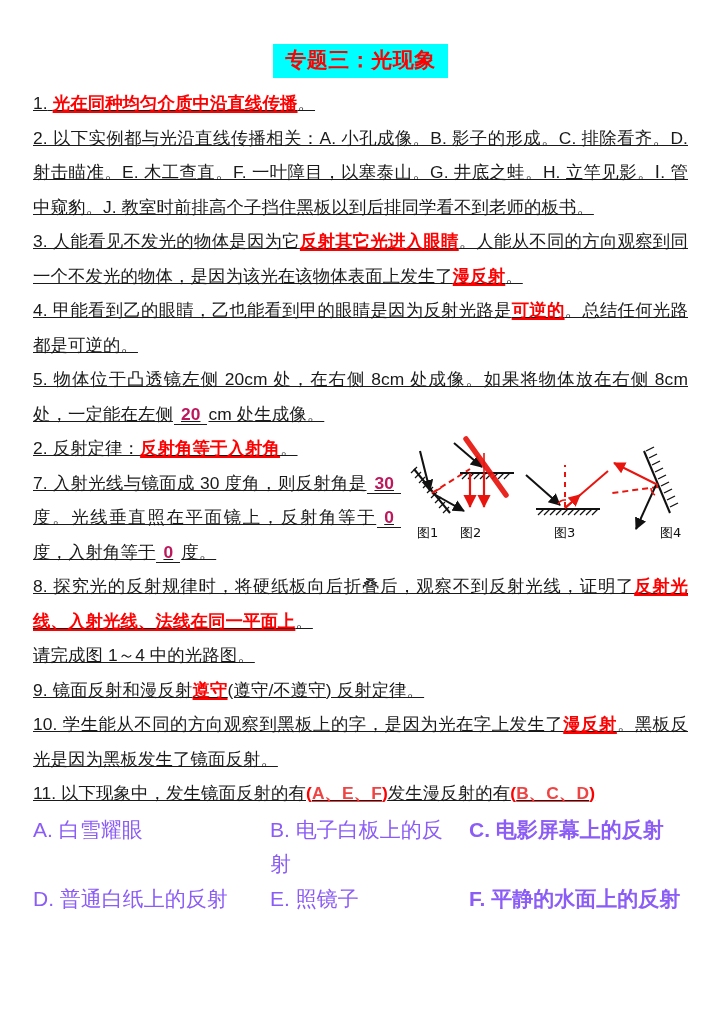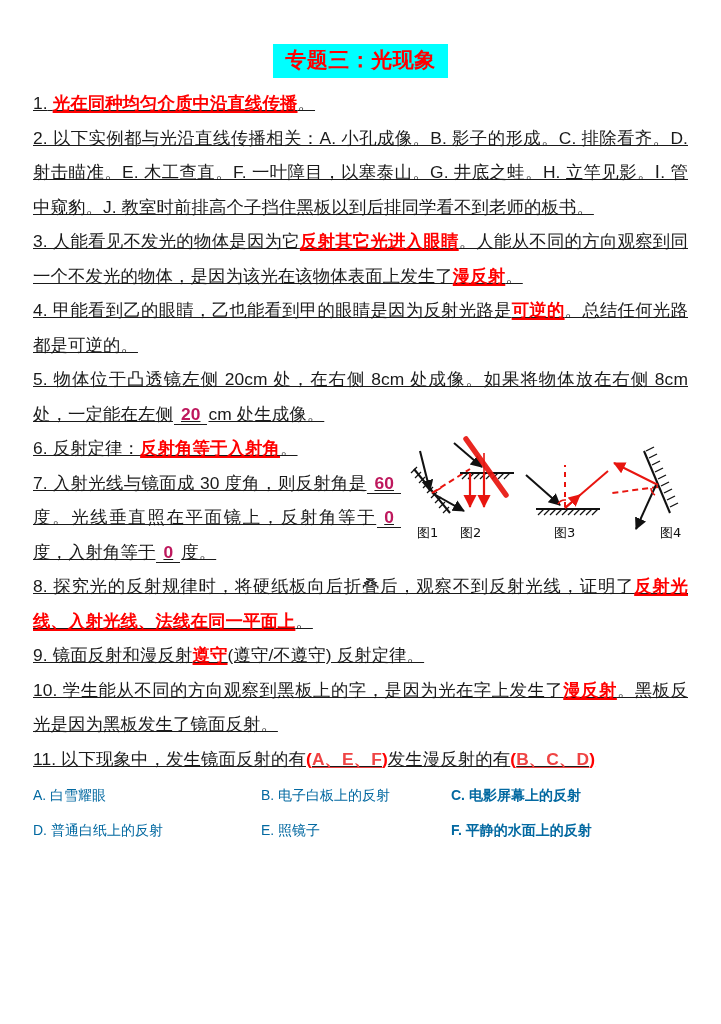--- a/index.html
+++ b/index.html
@@ -91,23 +91,24 @@
   .figures-svg { display: block; }
 
   .clearer { clear: both; }
 
   
   .options {
     margin-top: 2px;
   }
   .opt-row {
     display: flex;
-    font-size: 14px;
+    font-size: 21px;
     line-height: 34.5px;
-    color: #0369a1;
+    color: #8b5cf6;
+    gap: 9px;
   }
   .opt-row .c1 { width: 228px; flex: 0 0 228px; }
   .opt-row .c2 { width: 190px; flex: 0 0 190px; }
   .opt-row .c3 { flex: 1 1 auto; font-weight: bold; }
   .opt-row.second .c1 { width: 228px; flex: 0 0 228px; }
   .opt-row.second .c2 { width: 190px; flex: 0 0 190px; }
 </style>
 </head>
 <body>
 
@@ -237,33 +238,34 @@
 
         <line x1="248" y1="52" x2="228" y2="96" stroke="#111111" stroke-width="2" marker-end="url(#ahB)"></line>
 
         <path d="M243,55 a8,8 0 0 0 4,7" stroke="#e8150f" stroke-width="1.5" fill="none"></path>
         <text x="252" y="104" font-family="'DejaVu Sans','Liberation Sans',sans-serif" font-size="13" fill="#111111">图4</text>
       </g>
     </svg>
   </div>
 
   <p class="item">
-    <span>6. 反射定律：</span><span class="ans">反射角等于入射角</span><span>。</span>
-  </p>
-
-  <p class="item">
-    <span>7. 入射光线与镜面成 30 度角，则反射角是</span><span class="blank">60</span><span>度。光线垂直照在平面镜上，反射角等于</span><span class="blank">0</span><span>度，入射角等于</span><span class="blank">0</span><span>度。</span>
+    <span>2. 反射定律：</span><span class="ans">反射角等于入射角</span><span>。</span>
+  </p>
+
+  <p class="item">
+    <span>7. 入射光线与镜面成 30 度角，则反射角是</span><span class="blank">30</span><span>度。光线垂直照在平面镜上，反射角等于</span><span class="blank">0</span><span>度，入射角等于</span><span class="blank">0</span><span>度。</span>
   </p>
 
   <div class="clearer"></div>
 
   <p class="item">
     <span>8. 探究光的反射规律时，将硬纸板向后折叠后，观察不到反射光线，证明了</span><span class="ans">反射光线、入射光线、法线在同一平面上</span><span>。</span>
   </p>
 
+  <p class="item">请完成图 1～4 中的光路图。</p>
 
   <p class="item">
     <span>9. 镜面反射和漫反射</span><span class="ans">遵守</span><span>(遵守/不遵守) 反射定律。</span>
   </p>
 
   <p class="item">
     <span>10. 学生能从不同的方向观察到黑板上的字，是因为光在字上发生了</span><span class="ans">漫反射</span><span>。黑板反光是因为黑板发生了镜面反射。</span>
   </p>
 
   <p class="item">

